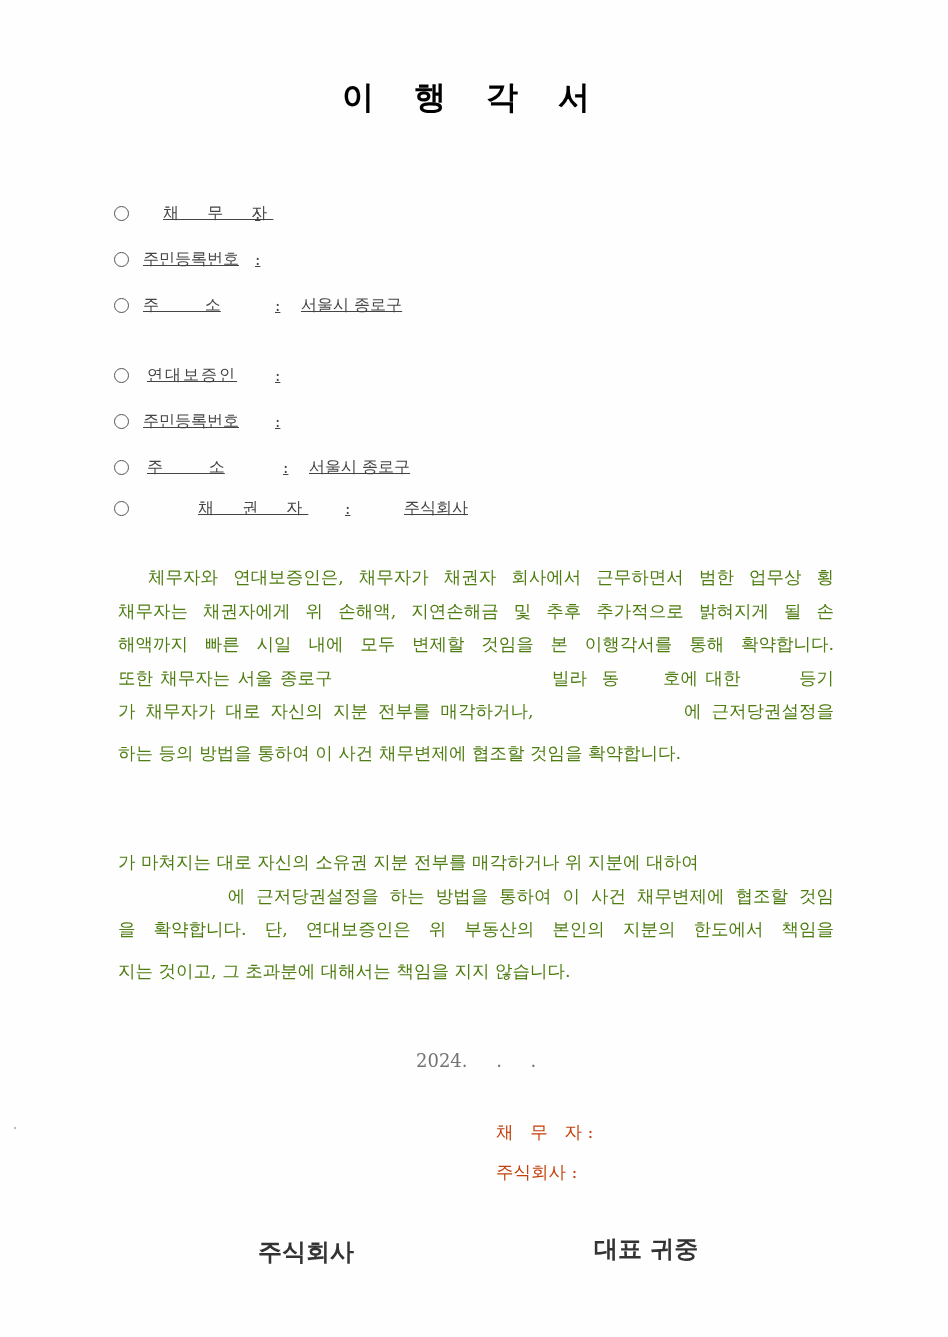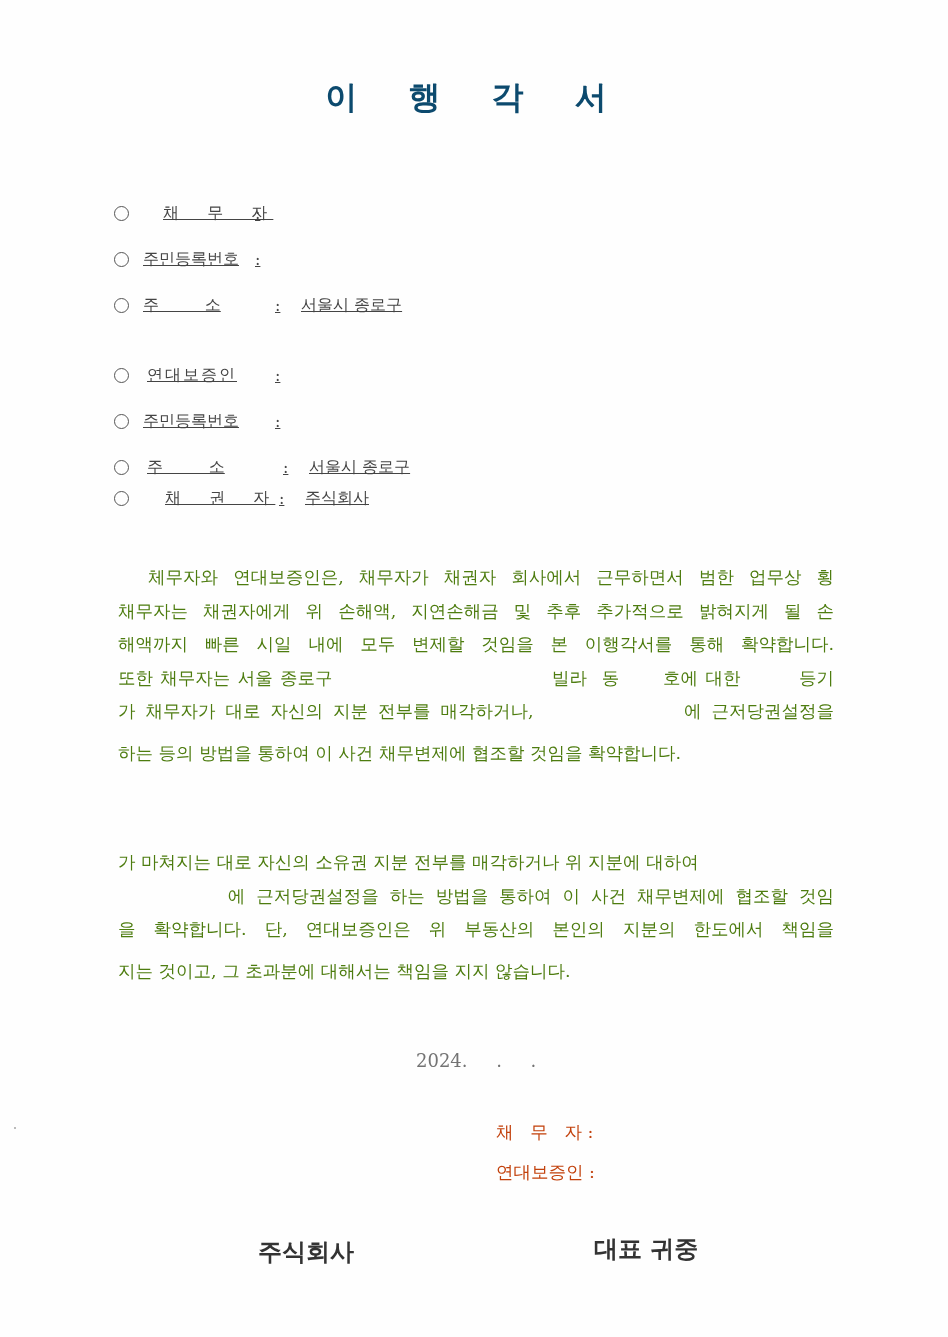--- a/index.html
+++ b/index.html
@@ -19,25 +19,25 @@
       position: absolute;
       left: 0; top: 0;
       width: 948px; height: 1337px;
       background: #fefefe;
     }
     .title {
       position: absolute;
       left: 0; width: 948px;
       top: 76px;
       text-align: center;
-      font-family: Liberation Mono, monospace;
+      font-family: Liberation Serif, serif;
       font-weight: bold;
       font-size: 32px;
       letter-spacing: 16px;
-      color: #0c4a6e;
+      color: #000000;
     }
     .field-row {
       position: absolute;
       left: 114px;
       height: 26px;
       display: flex;
       align-items: center;
       font-size: 16px;
       color: #444;
       text-decoration: underline;
@@ -154,21 +154,21 @@
     <span class="field-value"></span>
   </div>
 
   <div class="field-row" style="top:454px;">
     <span class="circle"></span>
     <span class="field-label" style="width:136px;padding-left:4px;">주         소</span>
     <span class="field-colon">:</span>
     <span class="field-value">서울시 종로구</span>
   </div>
 
-  <div class="field-row" style="top:485px;">
+  <div class="field-row" style="top:495px;gap:33px;">
     <span class="circle"></span>
     <span class="field-label" style="padding-left:22px;width:114px;letter-spacing:6px;">채  권  자</span>
     <span class="field-colon">:</span>
     <span class="field-value">주식회사</span>
   </div>
 
   <div class="para" style="top:561px;">
     <div class="line">  체무자와 연대보증인은, 채무자가 채권자 회사에서 근무하면서 범한 업무상 횡</div>
     <div class="line">채무자는 채권자에게 위 손해액, 지연손해금 및 추후 추가적으로 밝혀지게 될 손</div>
     <div class="line">해액까지 빠른 시일 내에 모두 변제할 것임을 본 이행각서를 통해 확약합니다.</div>
@@ -180,19 +180,19 @@
   <div class="para" style="top:838px;">
     <div class="line last">가 마쳐지는 대로 자신의 소유권 지분 전부를 매각하거나 위 지분에 대하여        </div>
     <div class="line">          에 근저당권설정을 하는 방법을 통하여 이 사건 채무변제에 협조할 것임</div>
     <div class="line">을 확약합니다. 단, 연대보증인은 위 부동산의 본인의 지분의 한도에서 책임을</div>
     <div class="line last">지는 것이고, 그 초과분에 대해서는 책임을 지지 않습니다.</div>
   </div>
 
   <div class="date">2024.     .     .</div>
 
   <div class="sign-row" style="top:1120px;">채   무   자 :</div>
-  <div class="sign-row" style="top:1160px;">연대보증인 :</div>
+  <div class="sign-row" style="top:1160px;">주식회사 :</div>
 
   <div class="footer-left">주식회사</div>
   <div class="footer-right">대표 귀중</div>
 
   <div class="speck"></div>
 </div>
 
 </body></html>

